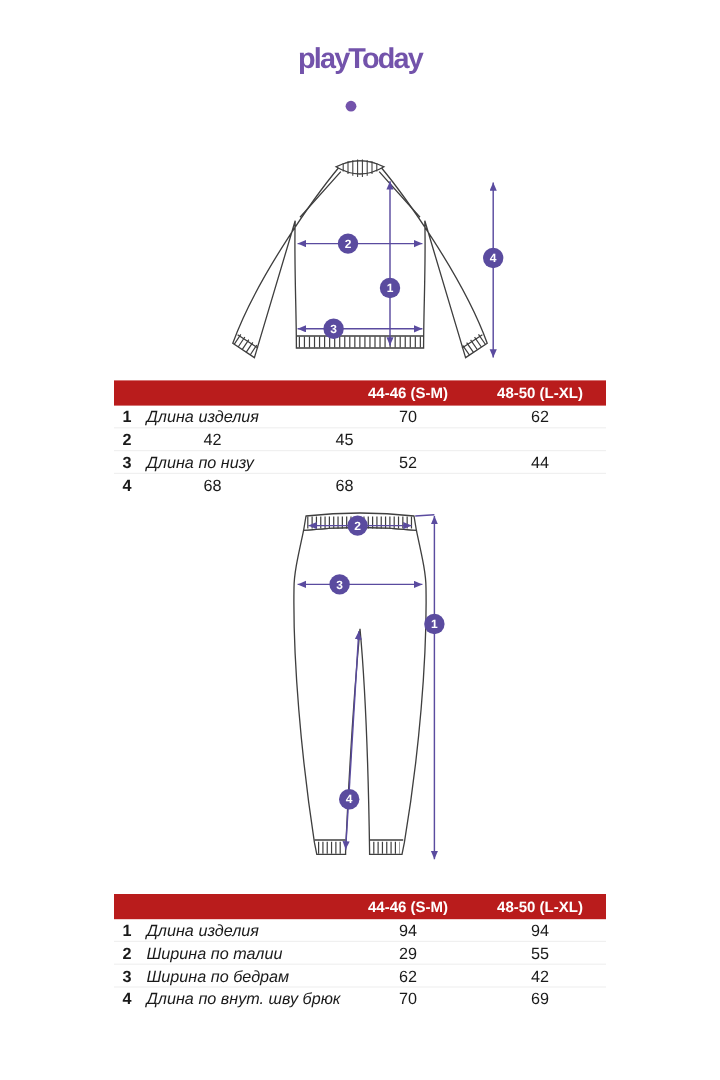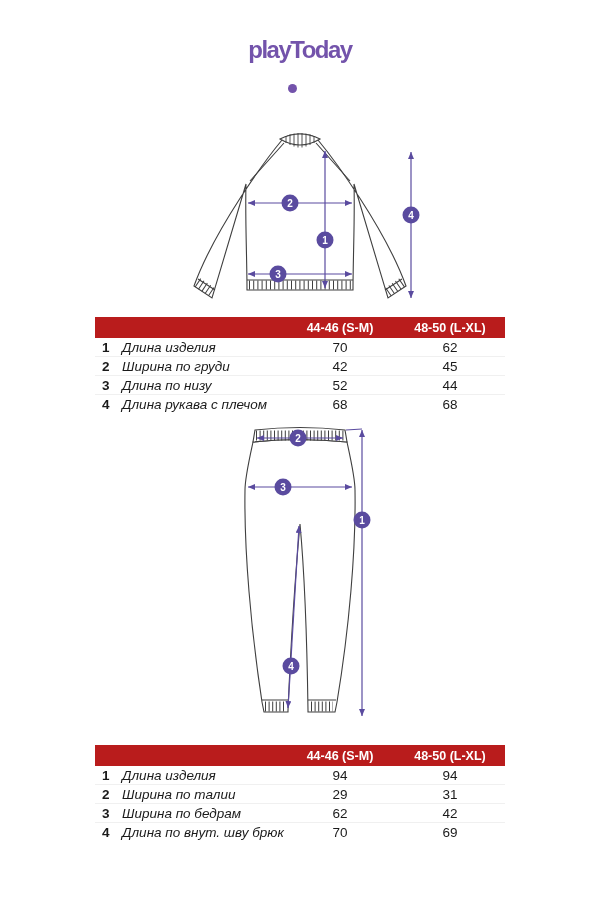--- a/index.html
+++ b/index.html
@@ -104,33 +104,31 @@
       <span class="th-col">48-50 (L-XL)</span>
     </div>
     <div class="table-row">
       <span class="row-num">1</span>
       <span class="row-label">Длина изделия</span>
       <span class="row-val">70</span>
       <span class="row-val">62</span>
     </div>
     <div class="table-row">
       <span class="row-num">2</span>
-      <span class="row-label">Ширина по груди</span>
       <span class="row-val">42</span>
       <span class="row-val">45</span>
     </div>
     <div class="table-row">
       <span class="row-num">3</span>
       <span class="row-label">Длина по низу</span>
       <span class="row-val">52</span>
       <span class="row-val">44</span>
     </div>
     <div class="table-row">
       <span class="row-num">4</span>
-      <span class="row-label">Длина рукава с плечом</span>
       <span class="row-val">68</span>
       <span class="row-val">68</span>
     </div>
   </div>
 
   <svg class="diagram d-bottom" width="170" height="310" viewBox="0 0 170 310">
     <defs>
       <marker id="ah2" markerUnits="userSpaceOnUse" markerWidth="8" markerHeight="8" refX="7" refY="3" orient="auto-start-reverse">
         <path d="M0,0 L7,3 L0,6 Z" fill="#5a4b9f"></path>
       </marker>
@@ -193,21 +191,21 @@
     <div class="table-row">
       <span class="row-num">1</span>
       <span class="row-label">Длина изделия</span>
       <span class="row-val">94</span>
       <span class="row-val">94</span>
     </div>
     <div class="table-row">
       <span class="row-num">2</span>
       <span class="row-label">Ширина по талии</span>
       <span class="row-val">29</span>
-      <span class="row-val">31</span>
+      <span class="row-val">55</span>
     </div>
     <div class="table-row">
       <span class="row-num">3</span>
       <span class="row-label">Ширина по бедрам</span>
       <span class="row-val">62</span>
       <span class="row-val">42</span>
     </div>
     <div class="table-row">
       <span class="row-num">4</span>
       <span class="row-label">Длина по внут. шву брюк</span>

